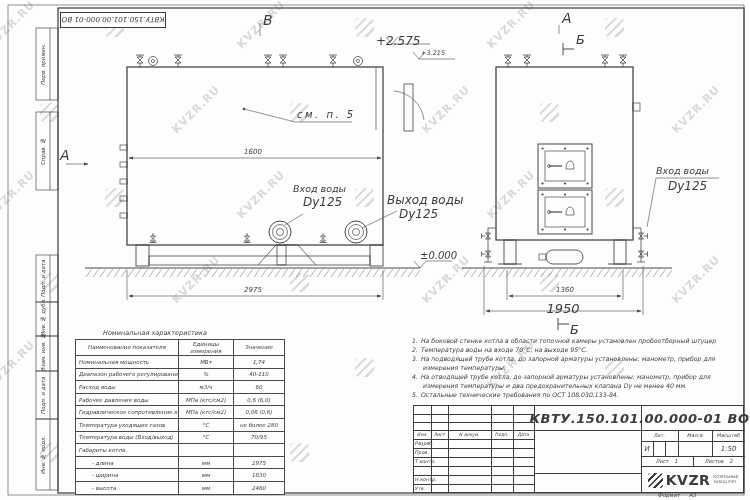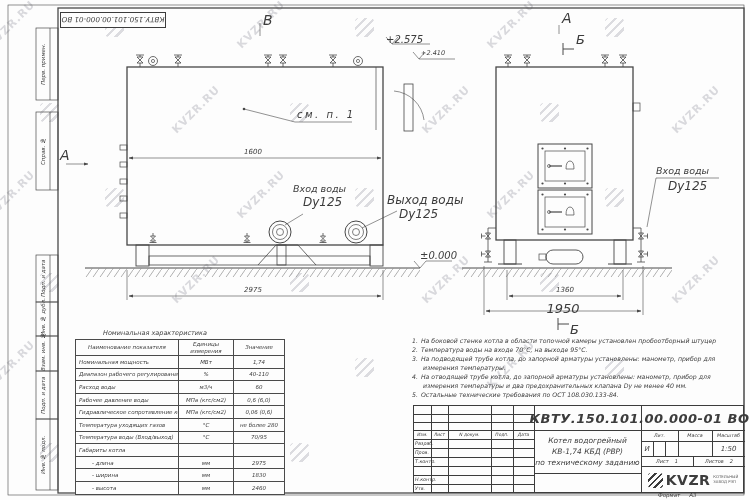--- a/index.html
+++ b/index.html
@@ -296,34 +296,34 @@
   <div class="vtxt" style="top:336px;height:35px">Взам. инв. №</div>
   <div class="vtxt" style="top:371px;height:48px">Подп. и дата</div>
   <div class="vtxt" style="top:419px;height:71px">Инв. № подл.</div>
 
   <div class="txt" style="left:263px;top:12px;font-size:14px">В</div>
   <div class="txt" style="left:60px;top:147px;font-size:14px">А</div>
   <div class="txt" style="left:562px;top:10px;font-size:14px">А</div>
   <div class="txt" style="left:576px;top:32px;font-size:13px">Б</div>
   <div class="txt" style="left:570px;top:322px;font-size:13px">Б</div>
 
-  <div class="txt" style="left:297px;top:109px;font-size:10px;letter-spacing:2.5px">см. п. 1</div>
+  <div class="txt" style="left:297px;top:109px;font-size:10px;letter-spacing:2.5px">см. п. 5</div>
   <div class="txt" style="left:293px;top:183px;font-size:9.5px">Вход воды</div>
   <div class="txt" style="left:303px;top:195px;font-size:12px">Dy125</div>
   <div class="txt" style="left:387px;top:193px;font-size:12px">Выход воды</div>
   <div class="txt" style="left:399px;top:207px;font-size:12px">Dy125</div>
   <div class="txt" style="left:656px;top:165px;font-size:9.5px">Вход воды</div>
   <div class="txt" style="left:668px;top:179px;font-size:12px">Dy125</div>
 
   <div class="txt ctr" style="left:228px;top:148px;width:50px;font-size:7px">1600</div>
   <div class="txt ctr" style="left:230px;top:286px;width:46px;font-size:7px">2975</div>
   <div class="txt ctr" style="left:542px;top:286px;width:46px;font-size:7px">1360</div>
   <div class="txt ctr" style="left:540px;top:301px;width:46px;font-size:13px">1950</div>
-  <div class="txt" style="left:386px;top:34px;font-size:10px">+2.575</div>
-  <div class="txt" style="left:421px;top:49px;font-size:6.5px">+2.410</div>
+  <div class="txt" style="left:376px;top:34px;font-size:12px">+2.575</div>
+  <div class="txt" style="left:421px;top:49px;font-size:6.5px">+3.215</div>
   <div class="txt" style="left:420px;top:250px;font-size:10px">±0.000</div>
 
   <div class="ttl txt" style="position:absolute">Номинальная характеристика</div>
   <table class="tech">
     <colgroup>
         <col style="width:103px">
         <col style="width:55px">
         <col style="width:51px">
       </colgroup>
     <tbody>
@@ -431,25 +431,20 @@
     <div class="cell" style="left:34px;top:24px;width:43px;height:9px;font-size:4.4px">N докум.</div>
     <div class="cell" style="left:77px;top:24px;width:22px;height:9px;font-size:4.4px">Подп.</div>
     <div class="cell" style="left:99px;top:24px;width:21px;height:9px;font-size:4.4px">Дата</div>
 
     <div class="cell" style="left:1px;top:33px;width:33px;height:9px;font-size:4.8px;justify-content:flex-start">Разраб.</div>
     <div class="cell" style="left:1px;top:42px;width:33px;height:9px;font-size:4.8px;justify-content:flex-start">Пров.</div>
     <div class="cell" style="left:1px;top:51px;width:33px;height:9px;font-size:4.8px;justify-content:flex-start">Т.контр.</div>
     <div class="cell" style="left:1px;top:69px;width:33px;height:9px;font-size:4.8px;justify-content:flex-start">Н.контр.</div>
     <div class="cell" style="left:1px;top:78px;width:33px;height:9px;font-size:4.8px;justify-content:flex-start">Утв.</div>
 
-    <div class="cell" style="left:120px;top:24px;width:107px;height:43px;flex-direction:column;font-size:7.5px;line-height:1.5">
-      <div>Котел водогрейный</div>
-      <div>КВ-1,74 КБД (РВР)</div>
-      <div>по техническому заданию</div>
-    </div>
 
     <div class="cell" style="left:227px;top:24px;width:37px;height:11px;font-size:4.8px">Лит.</div>
     <div class="cell" style="left:264px;top:24px;width:34px;height:11px;font-size:4.8px">Масса</div>
     <div class="cell" style="left:298px;top:24px;width:33px;height:11px;font-size:4.8px">Масштаб</div>
     <div class="cell" style="left:227px;top:35px;width:12px;height:15px;font-size:7px">И</div>
     <div class="cell" style="left:298px;top:35px;width:33px;height:15px;font-size:7px">1:50</div>
 
     <div class="cell" style="left:227px;top:50px;width:52px;height:10px;font-size:5px;gap:6px">
       <span>Лист</span>
       <span>1</span>

